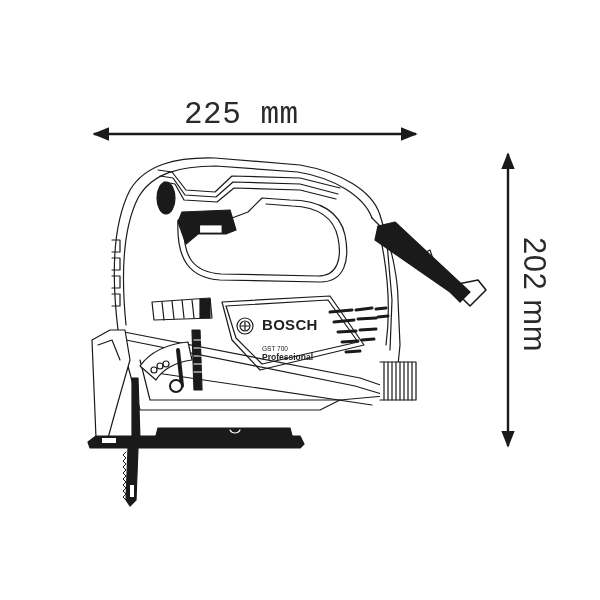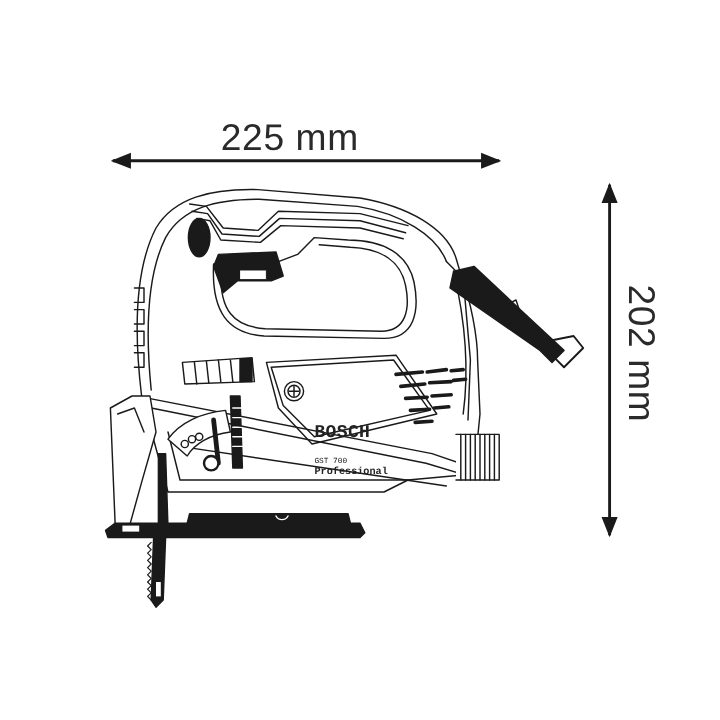--- a/index.html
+++ b/index.html
@@ -1,21 +1,21 @@
 <!DOCTYPE html>
 <html><head>
   <meta charset="utf-8">
   <style>
     html, body { margin: 0; padding: 0; background: #ffffff; }
     body { width: 600px; height: 600px; position: relative; overflow: hidden; font-family: "Liberation Sans", sans-serif; }
     .canvas { position: absolute; left: 0; top: 0; width: 600px; height: 600px; }
     .dim-label { position: absolute; color: #2a2a2a; font-family: "Liberation Sans", sans-serif; font-size: 31px; letter-spacing: 0.5px; white-space: nowrap; }
-    #width-label { left: 184px; top: 97px; }
+    #width-label { left: 184px; top: 97px; font-family: Liberation Mono, monospace; }
     #height-label { left: 514px; top: 237px; transform-origin: left top; transform: translate(38px, 0) rotate(90deg); }
-    .brand { position: absolute; font-family: Liberation Mono, monospace; color: #222; font-weight: bold; white-space: nowrap; margin-top: 36px; }
+    .brand { position: absolute; font-family: Liberation Sans, sans-serif; color: #222; font-weight: bold; white-space: nowrap; }
     #brand-name { left: 262px; top: 316px; font-size: 15px; letter-spacing: 0.3px; }
     #brand-line { left: 262px; top: 352px; font-size: 8.5px; }
     #brand-model { left: 262px; top: 345px; font-size: 6.5px; font-weight: normal; }
   </style>
 </head>
 <body>
 
 <div class="canvas">
   <svg width="600" height="600" viewBox="0 0 600 600" xmlns="http://www.w3.org/2000/svg">
     <defs>

